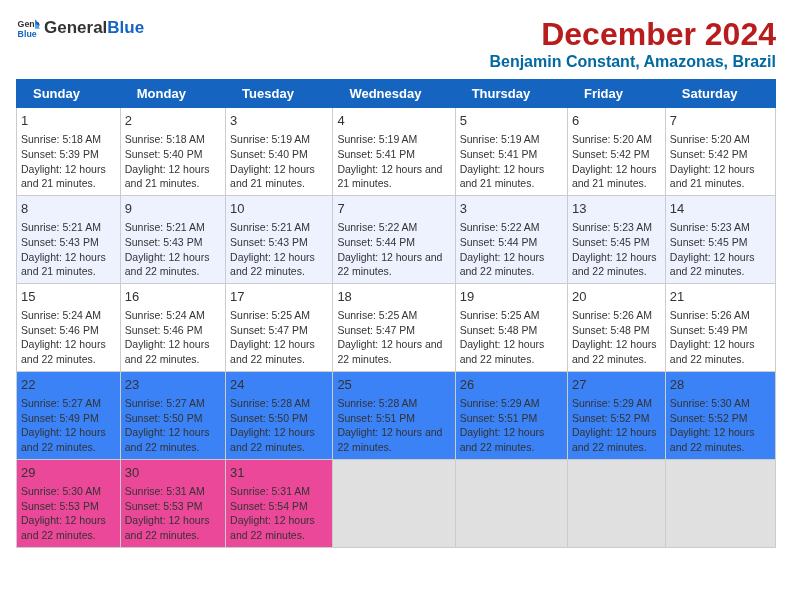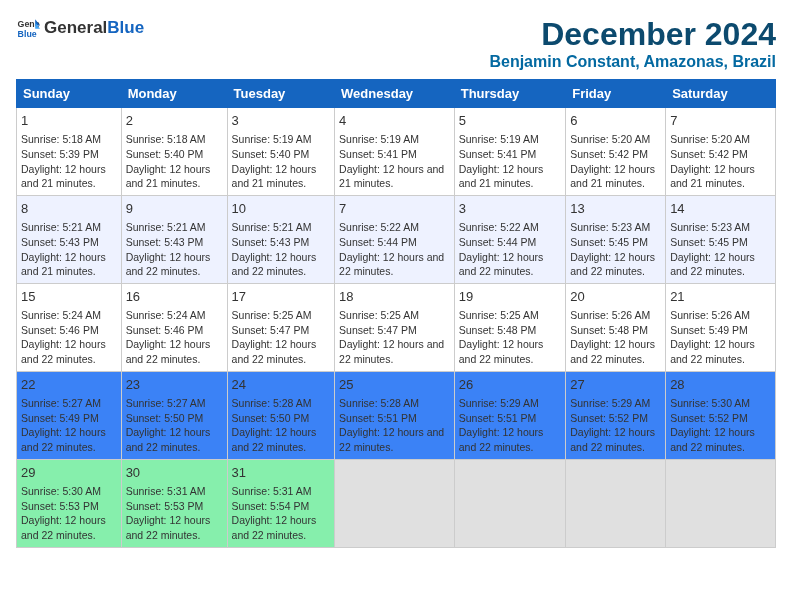--- a/index.html
+++ b/index.html
@@ -24,38 +24,38 @@
     .logo-icon {
       width: 24px;
       height: 24px;
     }
     .title-area {
       text-align: right;
     }
     .main-title {
       font-size: 32px;
       font-weight: bold;
-      color: #0c4a6e;
+      color: #b91c1c;
     }
     .subtitle {
       font-size: 16px;
       color: #0369a1;
       font-weight: bold;
     }
     table {
       width: 100%;
       border-collapse: collapse;
       font-size: 11px;
     }
     thead tr {
       background-color: #1565C0;
       color: white;
     }
     thead th {
-      padding: 6px 6px;
+      padding: 6px 16px;
       text-align: left;
       font-size: 13px;
       font-weight: bold;
       border: 1px solid #1565C0;
     }
     tbody tr {
       vertical-align: top;
     }
     tbody tr:nth-child(odd) {
       background-color: #fff;
@@ -228,21 +228,21 @@
         </td>
         <td>
           <span class="day-num">27</span>
           <div class="day-info">Sunrise: 5:29 AM<br>Sunset: 5:52 PM<br>Daylight: 12 hours and 22 minutes.</div>
         </td>
         <td>
           <span class="day-num">28</span>
           <div class="day-info">Sunrise: 5:30 AM<br>Sunset: 5:52 PM<br>Daylight: 12 hours and 22 minutes.</div>
         </td>
       </tr>
-      <tr style="background-color: #86efac;">
+      <tr style="background-color: #ec4899;">
         <td>
           <span class="day-num">29</span>
           <div class="day-info">Sunrise: 5:30 AM<br>Sunset: 5:53 PM<br>Daylight: 12 hours and 22 minutes.</div>
         </td>
         <td>
           <span class="day-num">30</span>
           <div class="day-info">Sunrise: 5:31 AM<br>Sunset: 5:53 PM<br>Daylight: 12 hours and 22 minutes.</div>
         </td>
         <td>
           <span class="day-num">31</span>

